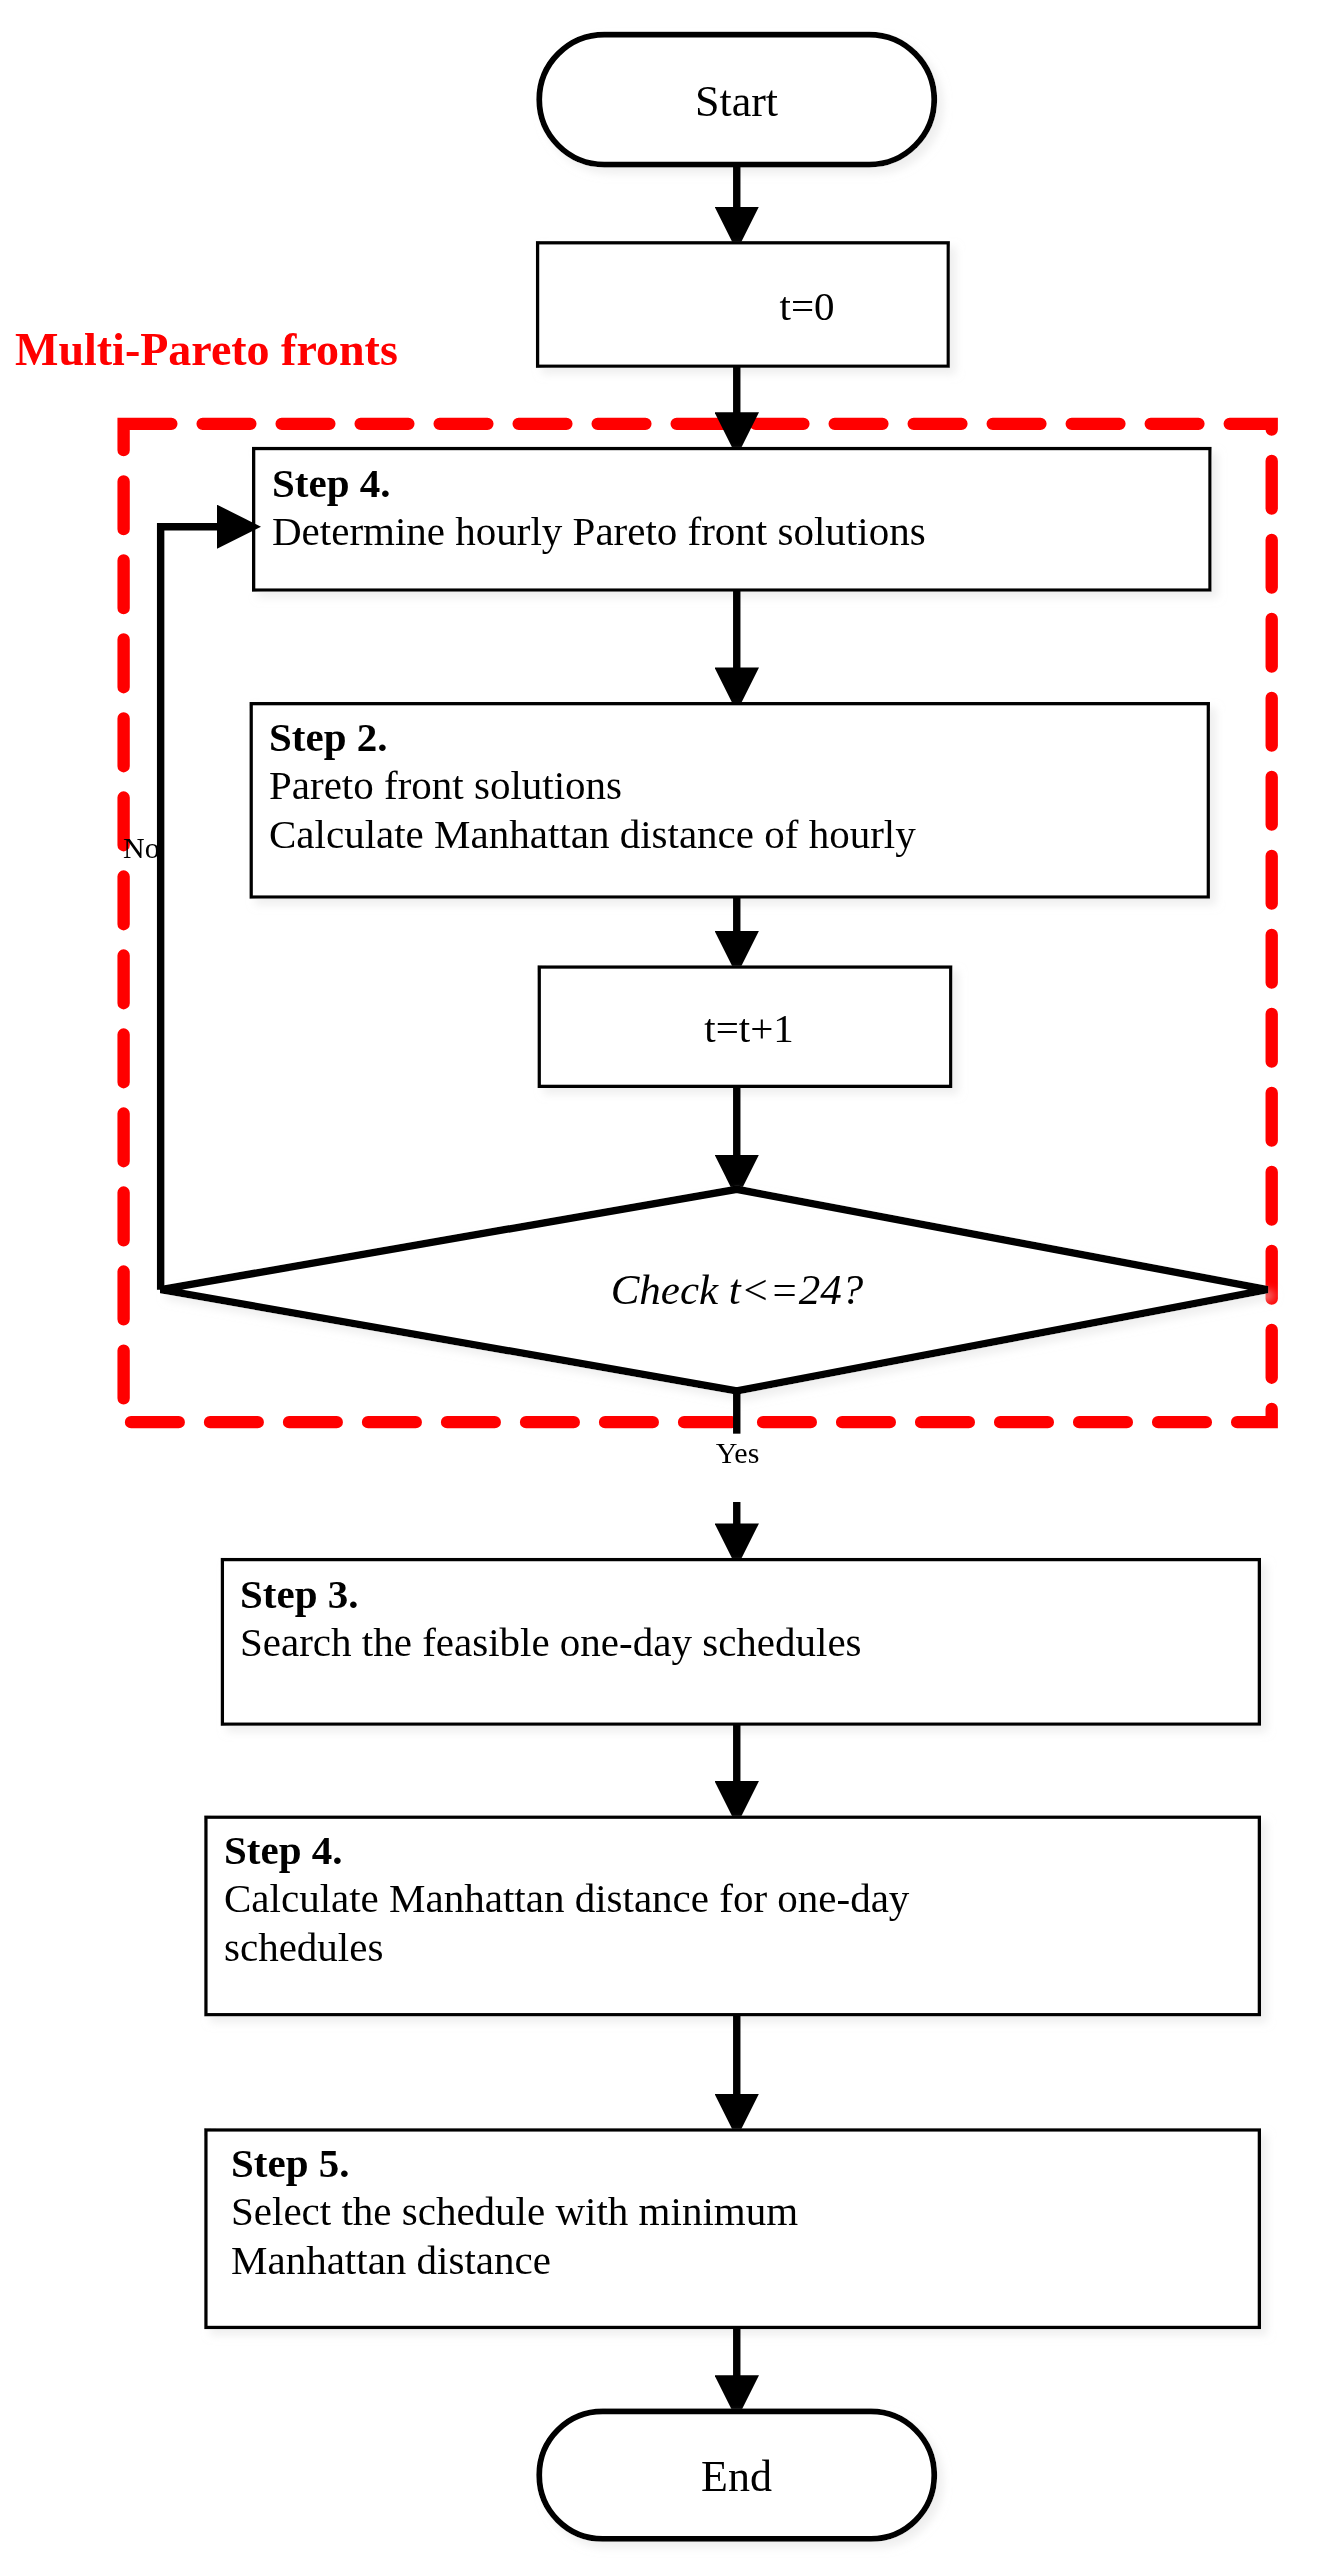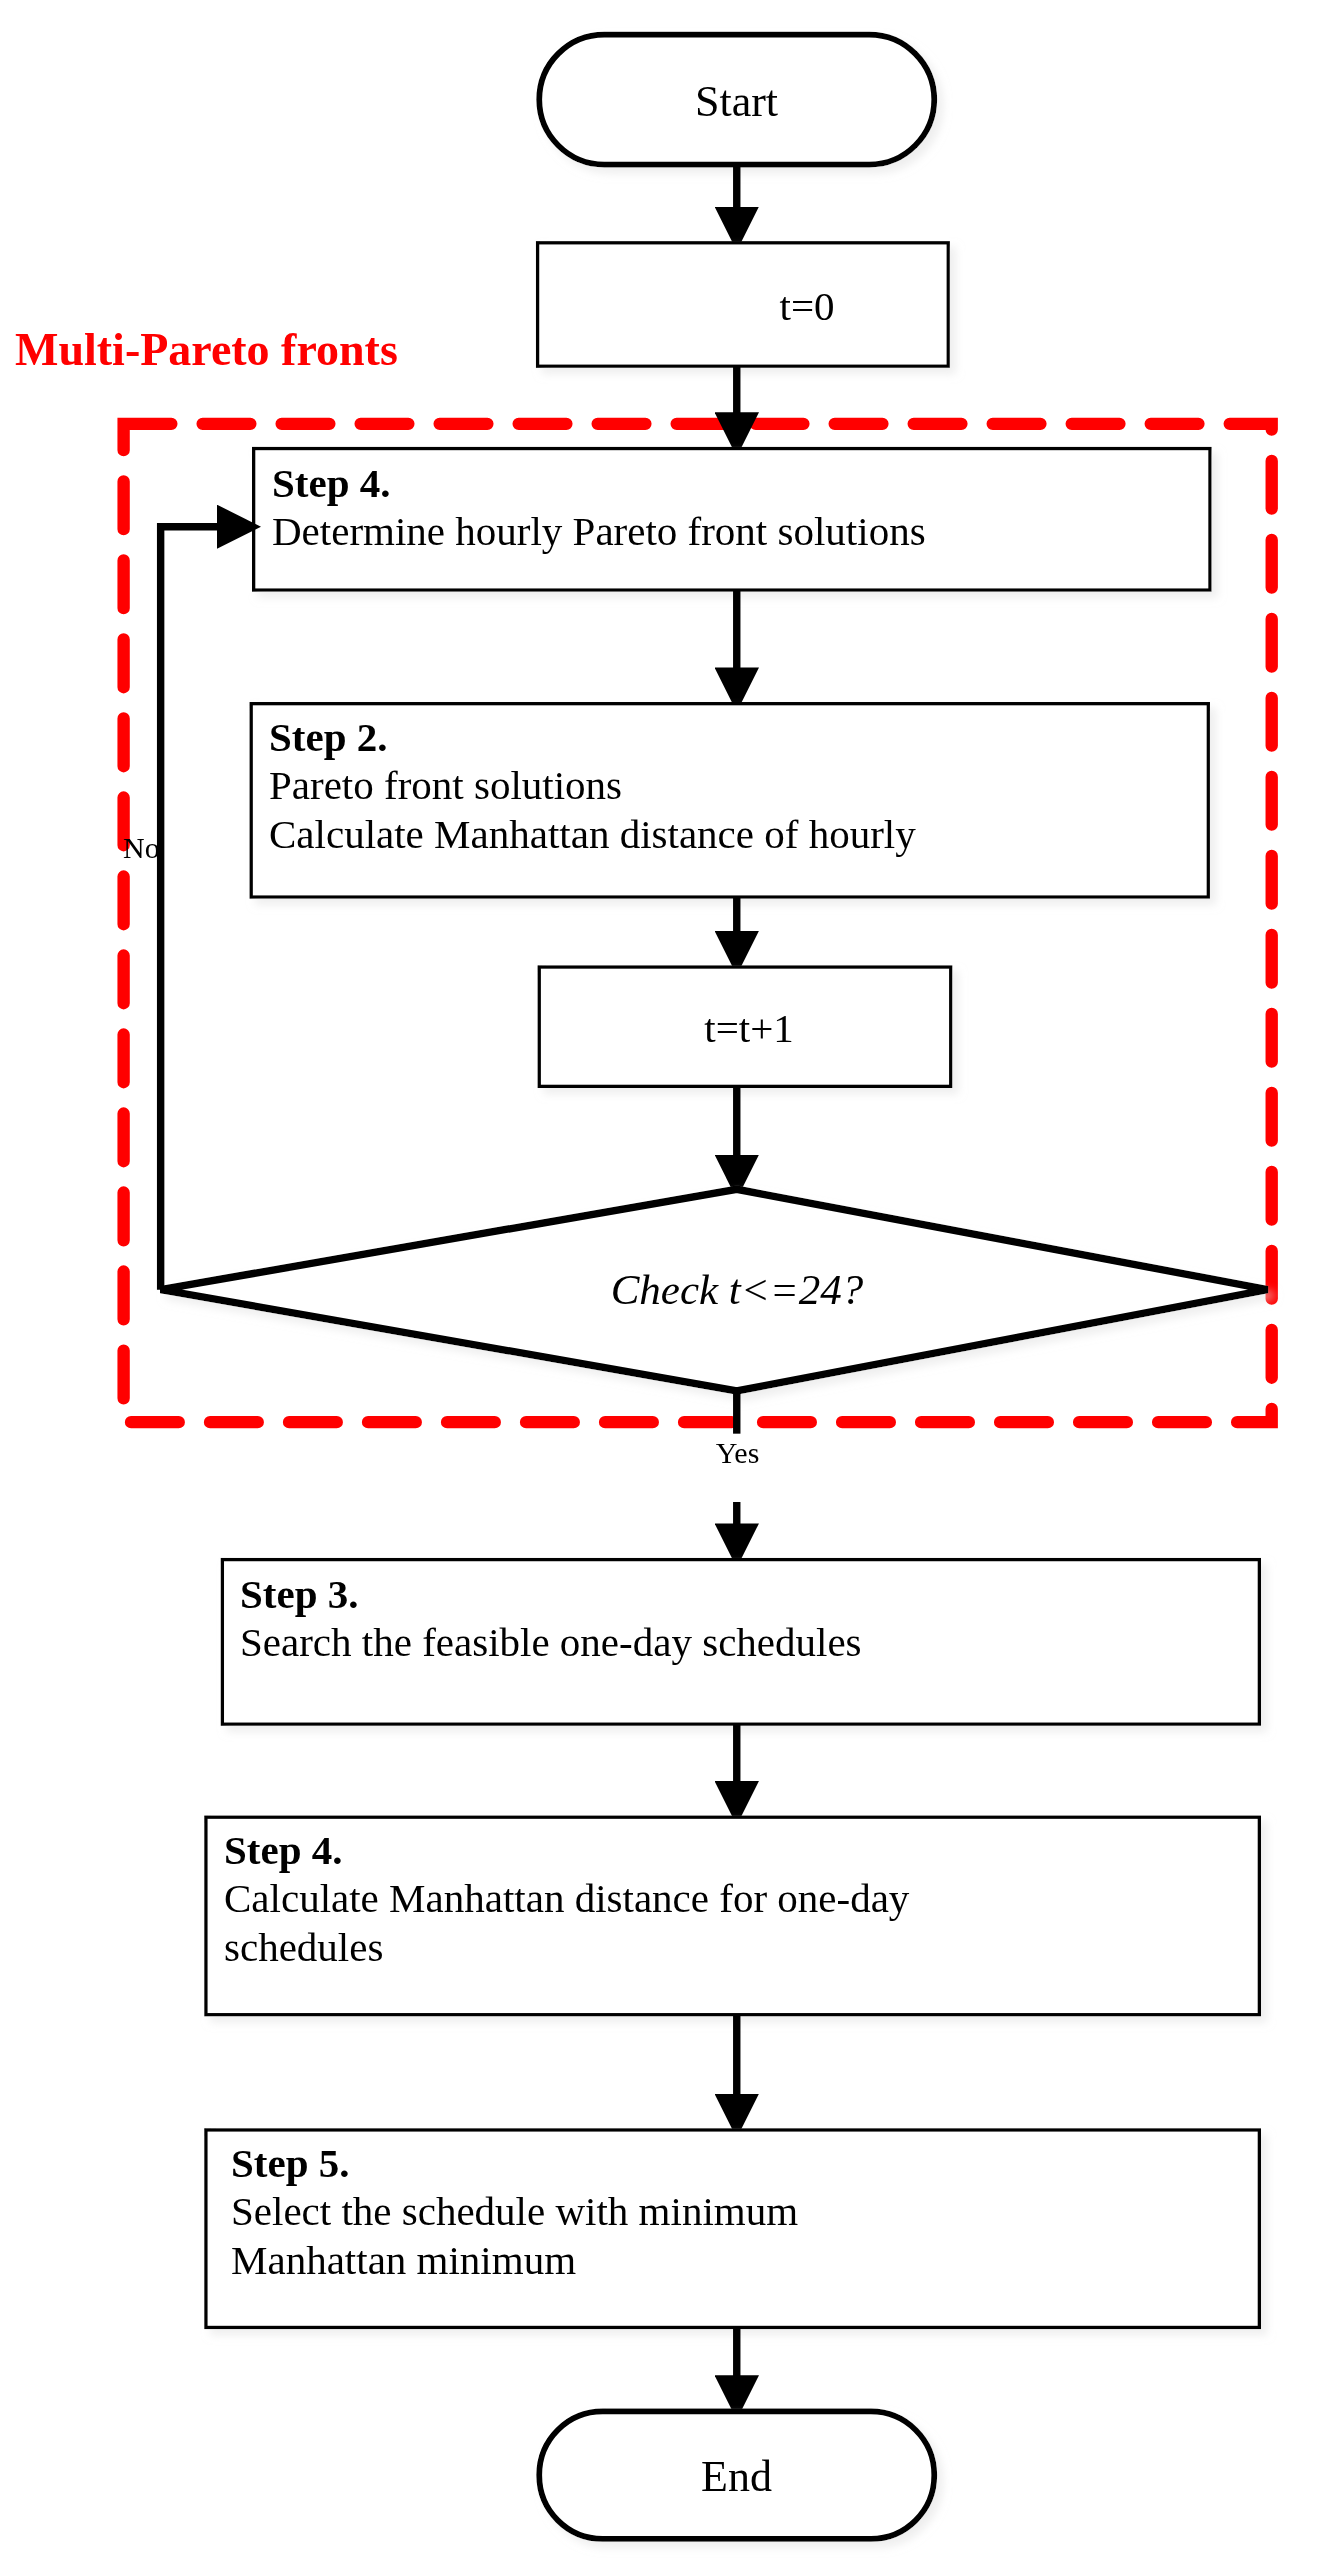--- a/index.html
+++ b/index.html
@@ -176,19 +176,19 @@
 
   <div class="node-label step-text" style="left:224px; top:1826px; width:1021px;">
     <span class="step-title">Step 4.</span>
     <span class="step-body">Calculate Manhattan distance for one-day</span>
     <span class="step-body">schedules</span>
   </div>
 
   <div class="node-label step-text" style="left:224px; top:2139px; width:1021px;margin-left:7px;">
     <span class="step-title">Step 5.</span>
     <span class="step-body">Select the schedule with minimum</span>
-    <span class="step-body">Manhattan minimum</span>
+    <span class="step-body">Manhattan distance</span>
   </div>
 
   <div class="node-label terminator-text" style="left:539px; top:2451px; width:395px;">End</div>
 
 </div>
 
 
 </body></html>

